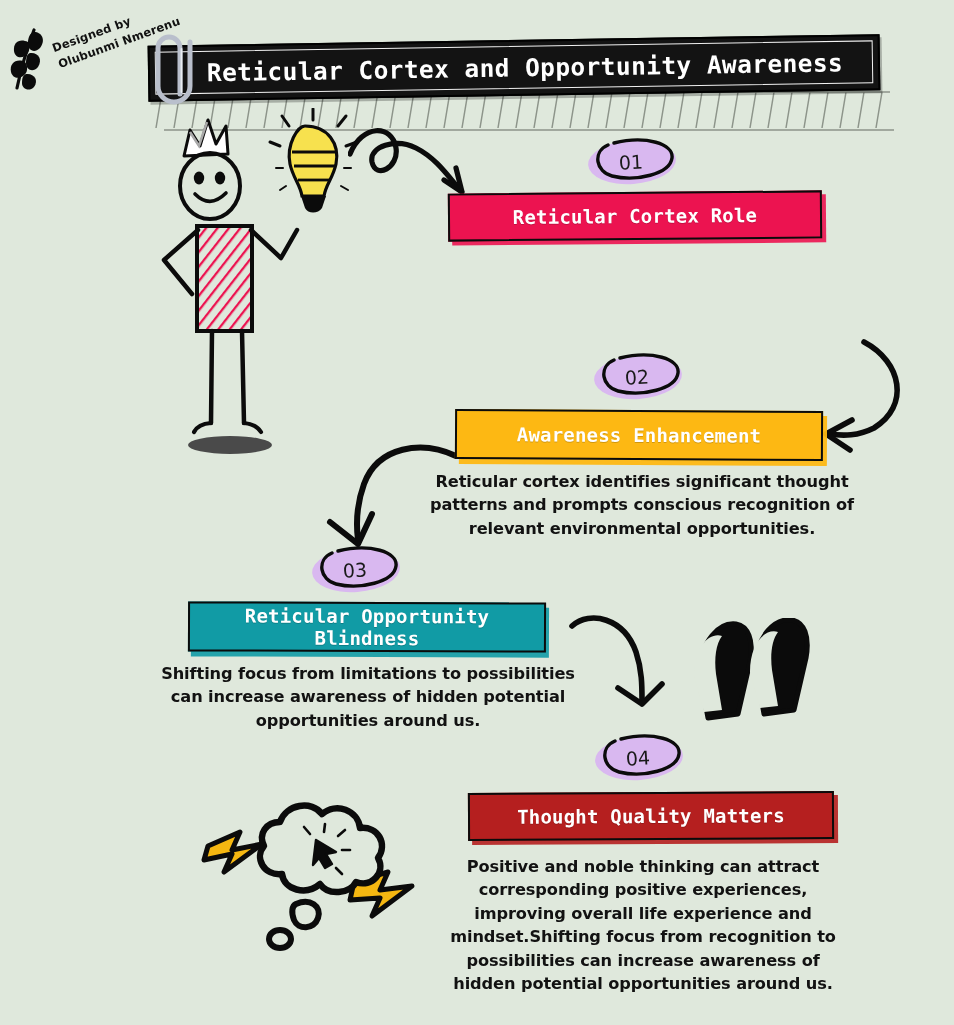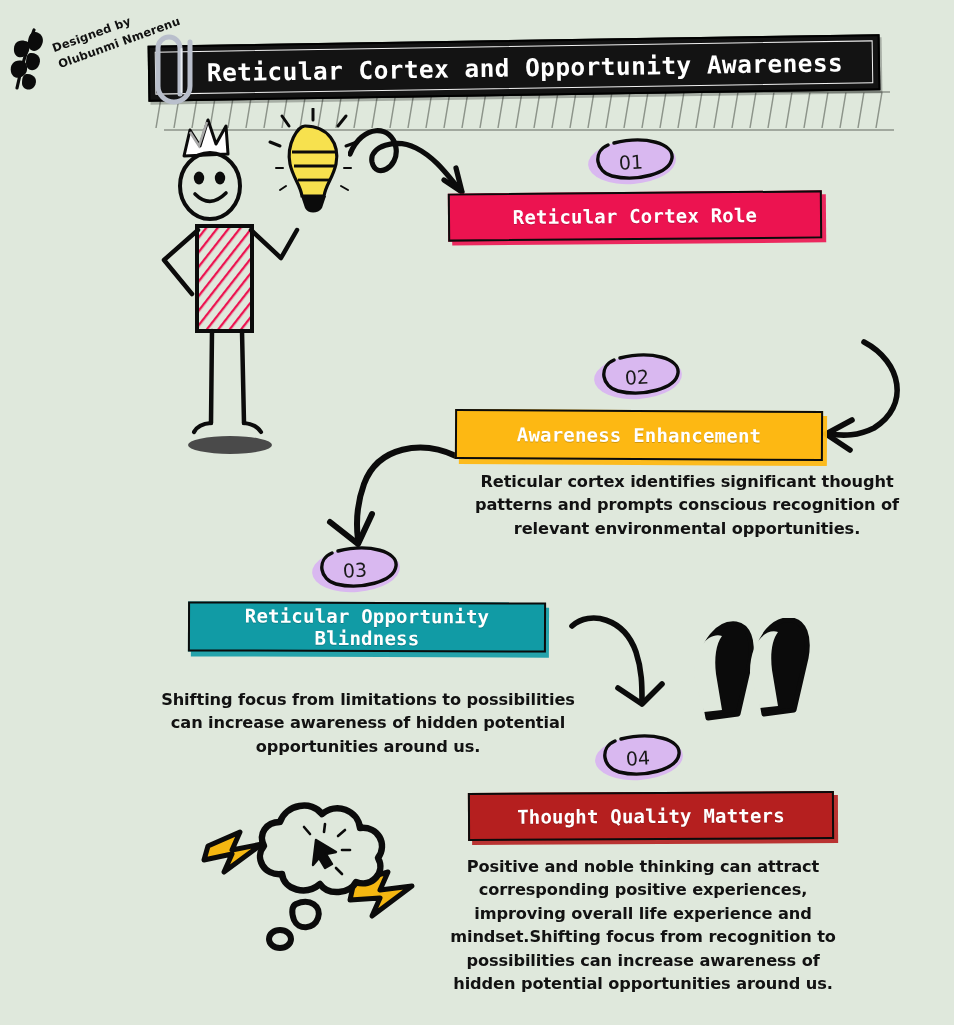--- a/index.html
+++ b/index.html
@@ -157,22 +157,22 @@
     position: absolute;
     text-align: center;
     font-family: "DejaVu Sans", sans-serif;
     font-size: 16.2px;
     font-weight: 600;
     color: #121212;
     line-height: 1.45;
     letter-spacing: -.1px;
   }
   .body-text.t1 { left: 412px; top: 252px; width: 452px; }
-  .body-text.t2 { left: 424px; top: 470px; width: 436px; margin-left: 45px; }
-  .body-text.t3 { left: 156px; top: 662px; width: 424px; margin-top: 26px; }
+  .body-text.t2 { left: 424px; top: 470px; width: 436px; }
+  .body-text.t3 { left: 156px; top: 662px; width: 424px; }
   .body-text.t4 { left: 434px; top: 855px; width: 418px; }
 
   
   .art { position: absolute; pointer-events: none; }
   .figure   { left: 150px; top: 108px;  width: 230px; height: 348px; }
   .cloud    { left: 182px; top: 788px;  width: 248px; height: 164px; }
   .quotes   { left: 686px; top: 618px;  width: 140px; height: 108px; }
   .arrow1   { left: 348px; top: 118px;  width: 136px; height: 112px; }
   .arrow2   { left: 818px; top: 328px;  width: 136px; height: 136px; }
   .arrow3   { left: 316px; top: 438px;  width: 150px; height: 126px; }

